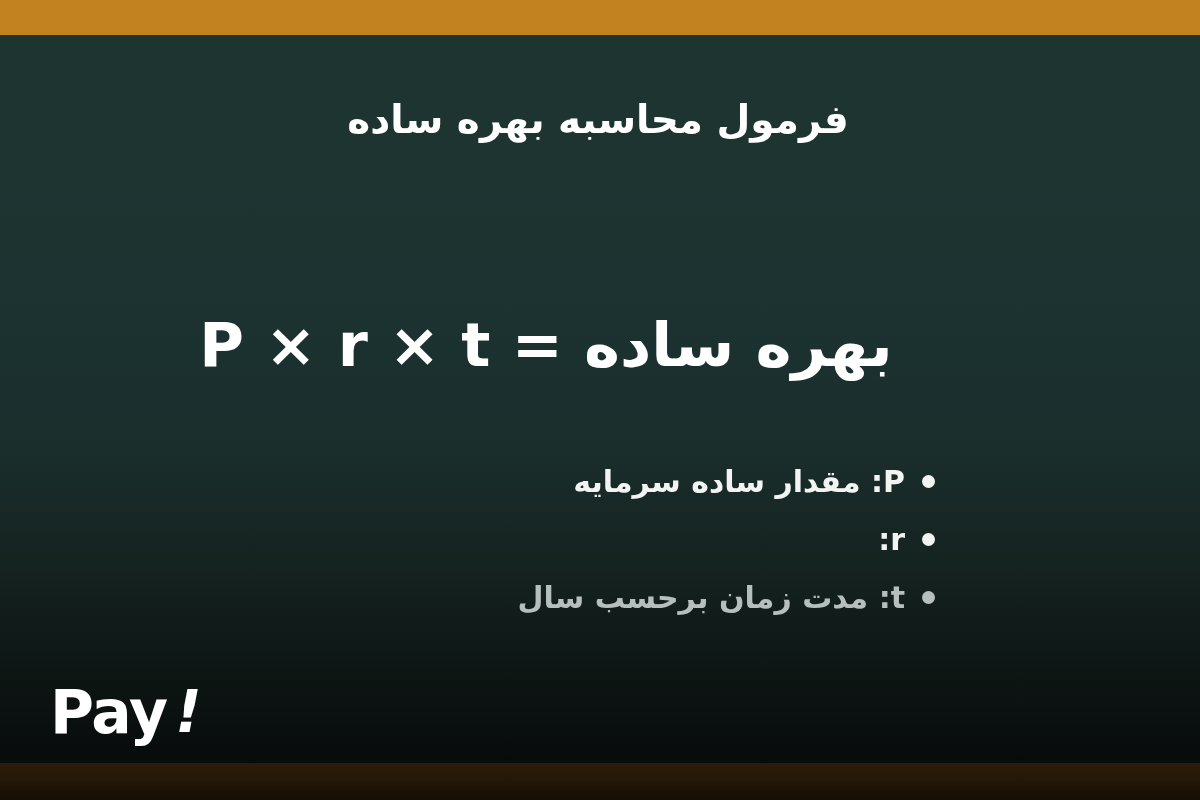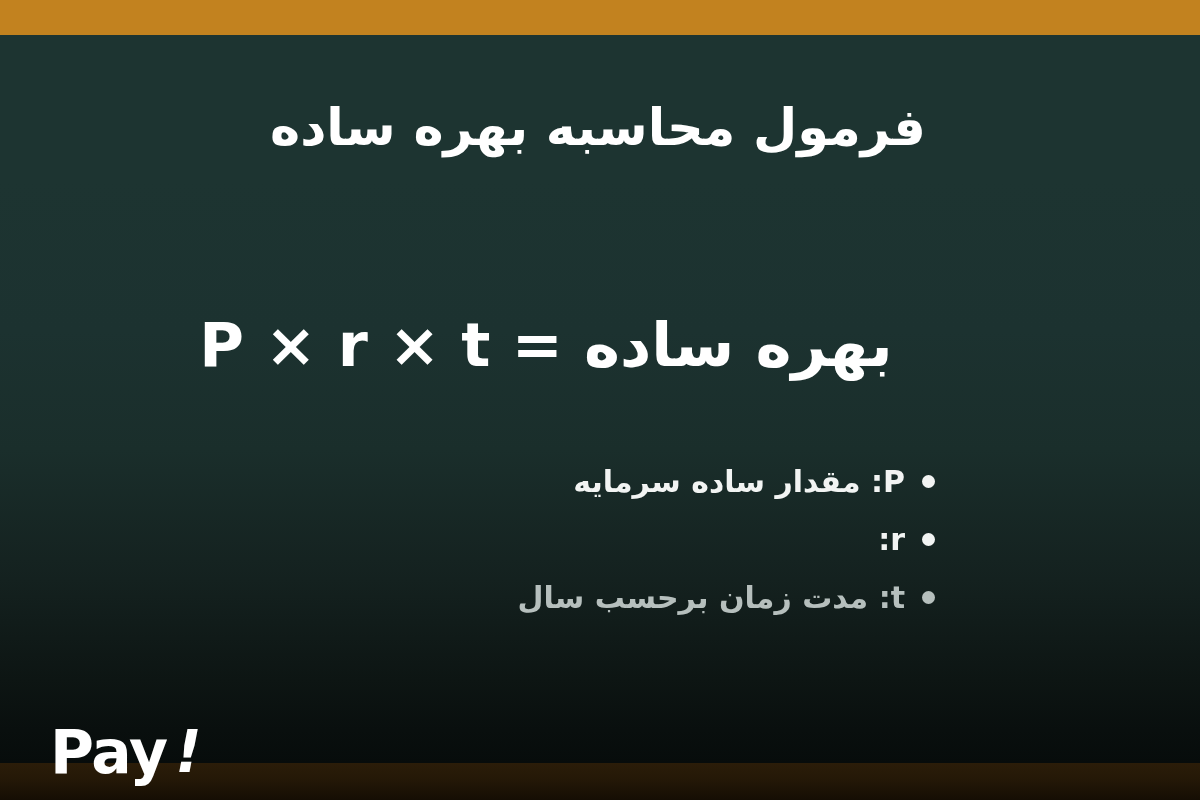--- a/index.html
+++ b/index.html
@@ -49,21 +49,21 @@
 
   
   .title {
     position: absolute;
     top: 96px;
     left: 0;
     width: 1196px;
     text-align: center;
     direction: rtl;
     color: #ffffff;
-    font-size: 51px;
+    font-size: 39px;
     font-weight: 700;
     line-height: 1.25;
     letter-spacing: 0px;
     white-space: nowrap;
   }
 
   
   .formula {
     position: absolute;
     top: 305px;
@@ -115,21 +115,20 @@
 
   
   .logo {
     position: absolute;
     left: 50px;
     top: 681px;
     height: 62px;
     direction: ltr;
     display: flex;
     align-items: center;
-    margin-top: 40px;
   }
   .logo-pay {
     font-size: 60px;
     font-weight: 700;
     color: #ffffff;
     letter-spacing: -1px;
     line-height: 1;
     position: relative;
     z-index: 2;
   }

